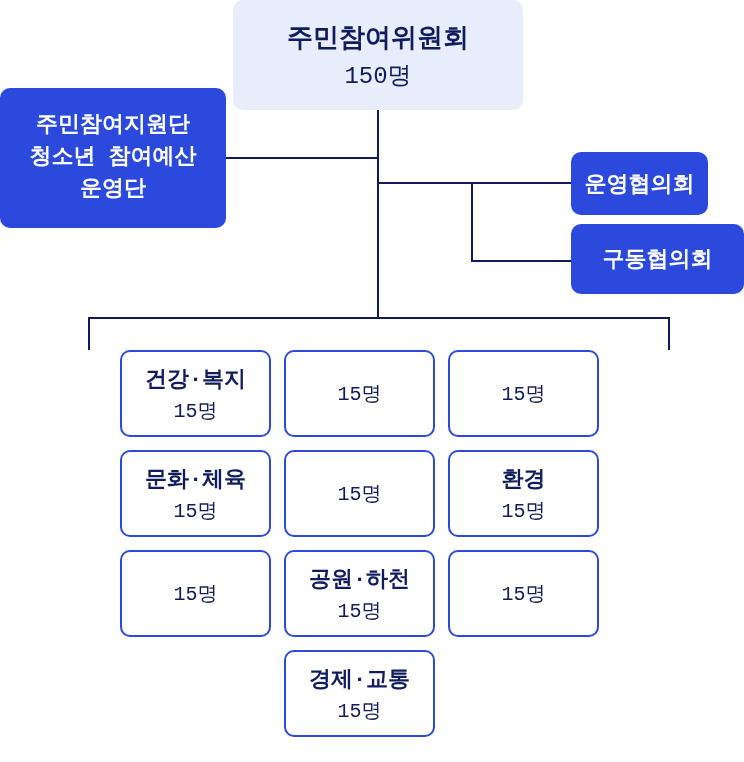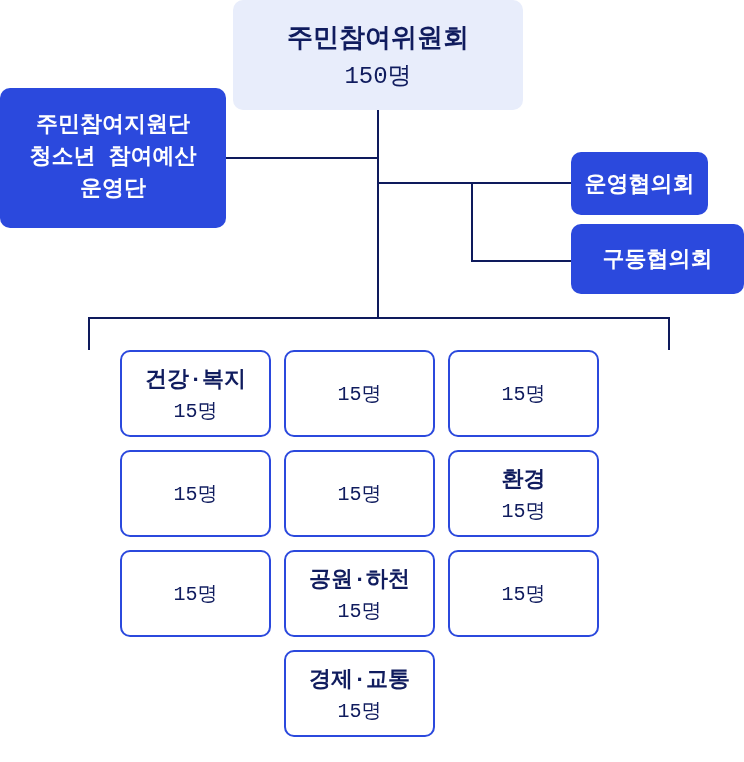--- a/index.html
+++ b/index.html
@@ -123,20 +123,21 @@
 
     <div class="committee-cell">
       <div class="cell-count">15명</div>
     </div>
 
     <div class="committee-cell">
       <div class="cell-count">15명</div>
     </div>
 
     <div class="committee-cell">
+      <div class="cell-title">문화·체육</div>
       <div class="cell-count">15명</div>
     </div>
 
     <div class="committee-cell">
       <div class="cell-count">15명</div>
     </div>
 
     <div class="committee-cell">
       <div class="cell-title">환경</div>
       <div class="cell-count">15명</div>

